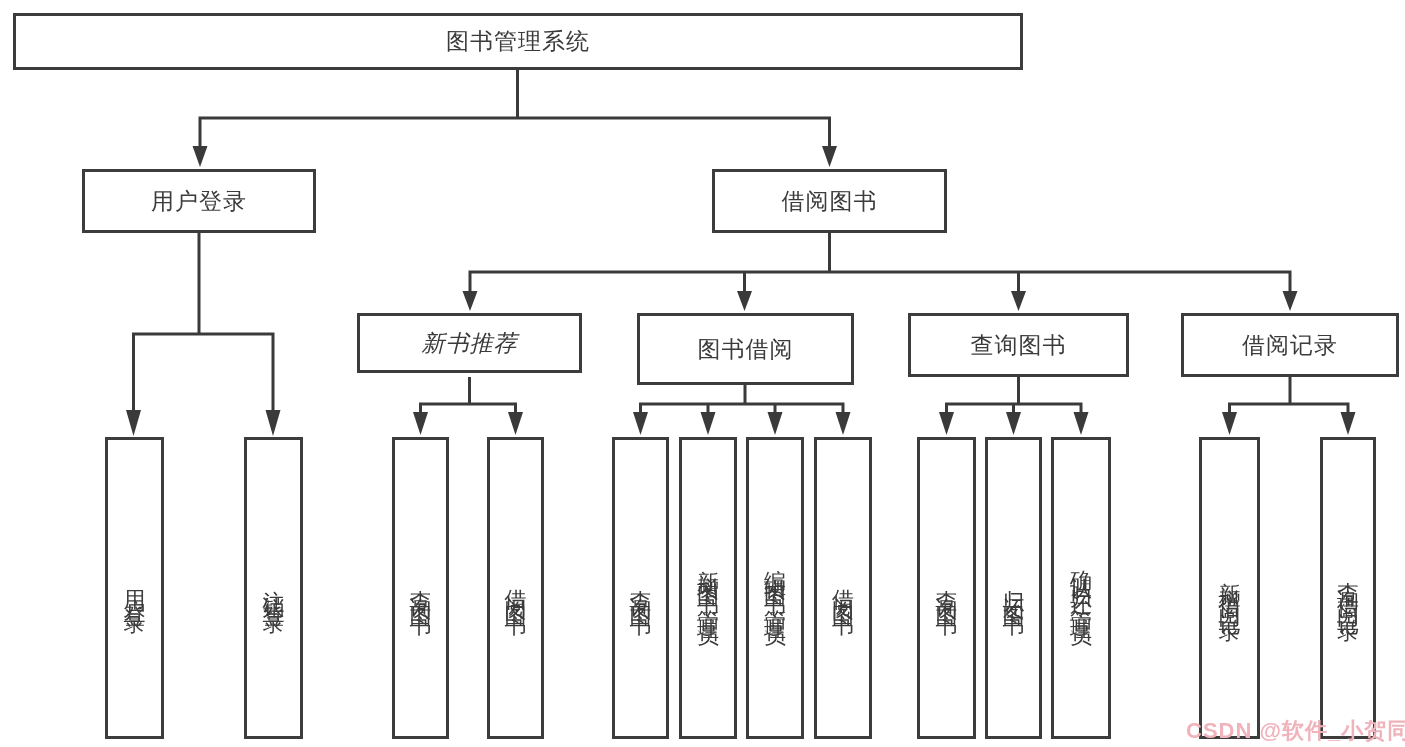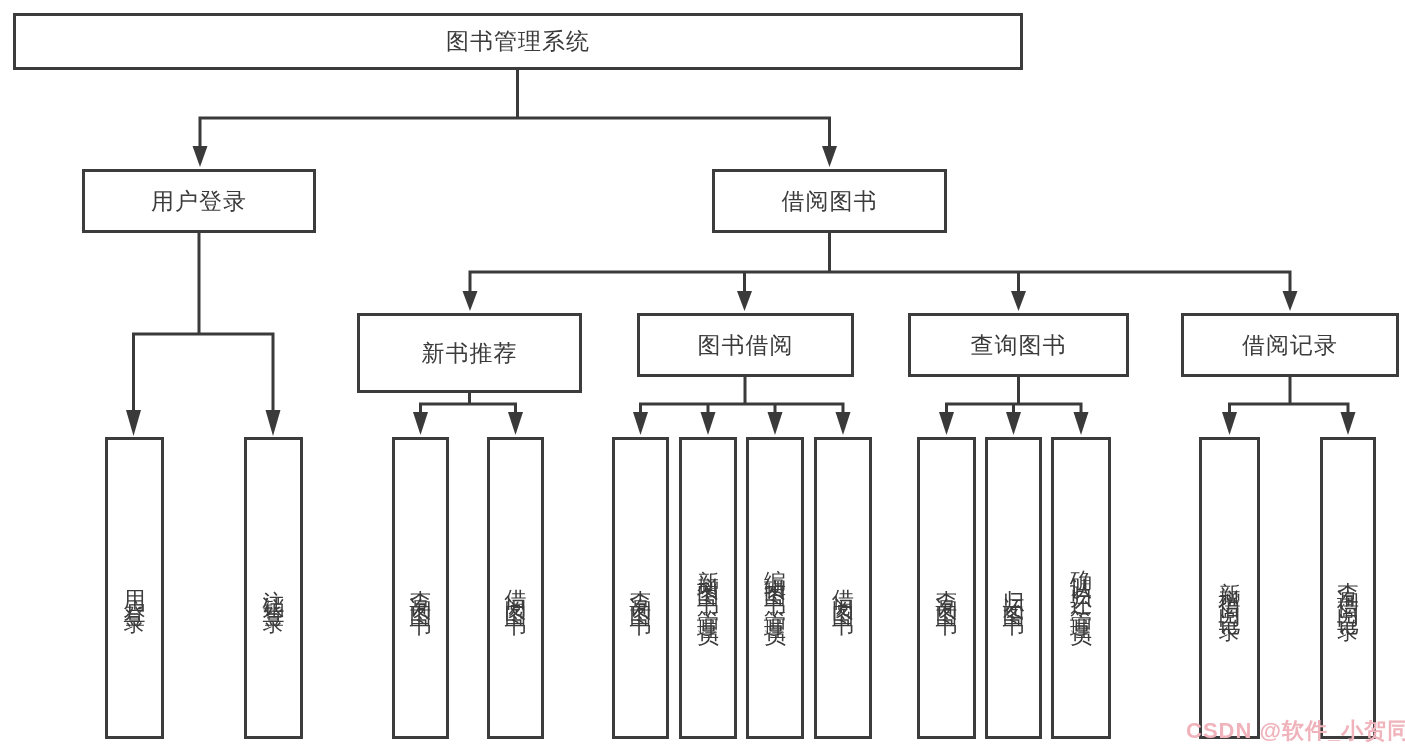--- a/index.html
+++ b/index.html
@@ -95,24 +95,24 @@
     <span class="lbl">图书管理系统</span>
   </div>
 
   <div class="node h-node" style="left:82px;top:169px;width:234px;height:64px;">
     <span class="lbl">用户登录</span>
   </div>
   <div class="node h-node" style="left:712px;top:169px;width:235px;height:64px;">
     <span class="lbl">借阅图书</span>
   </div>
 
-  <div class="node h-node" style="left:357px;top:313px;width:225px;height:80px;">
+  <div class="node h-node" style="left:357px;top:313px;width:225px;height:60px;font-style:italic;">
     <span class="lbl">新书推荐</span>
   </div>
-  <div class="node h-node" style="left:637px;top:313px;width:217px;height:64px;">
+  <div class="node h-node" style="left:637px;top:313px;width:217px;height:72px;">
     <span class="lbl">图书借阅</span>
   </div>
   <div class="node h-node" style="left:908px;top:313px;width:221px;height:64px;">
     <span class="lbl">查询图书</span>
   </div>
   <div class="node h-node" style="left:1181px;top:313px;width:218px;height:64px;">
     <span class="lbl">借阅记录</span>
   </div>
 
   <div class="node v-node" style="left:105px;top:437px;width:59px;height:302px;">

